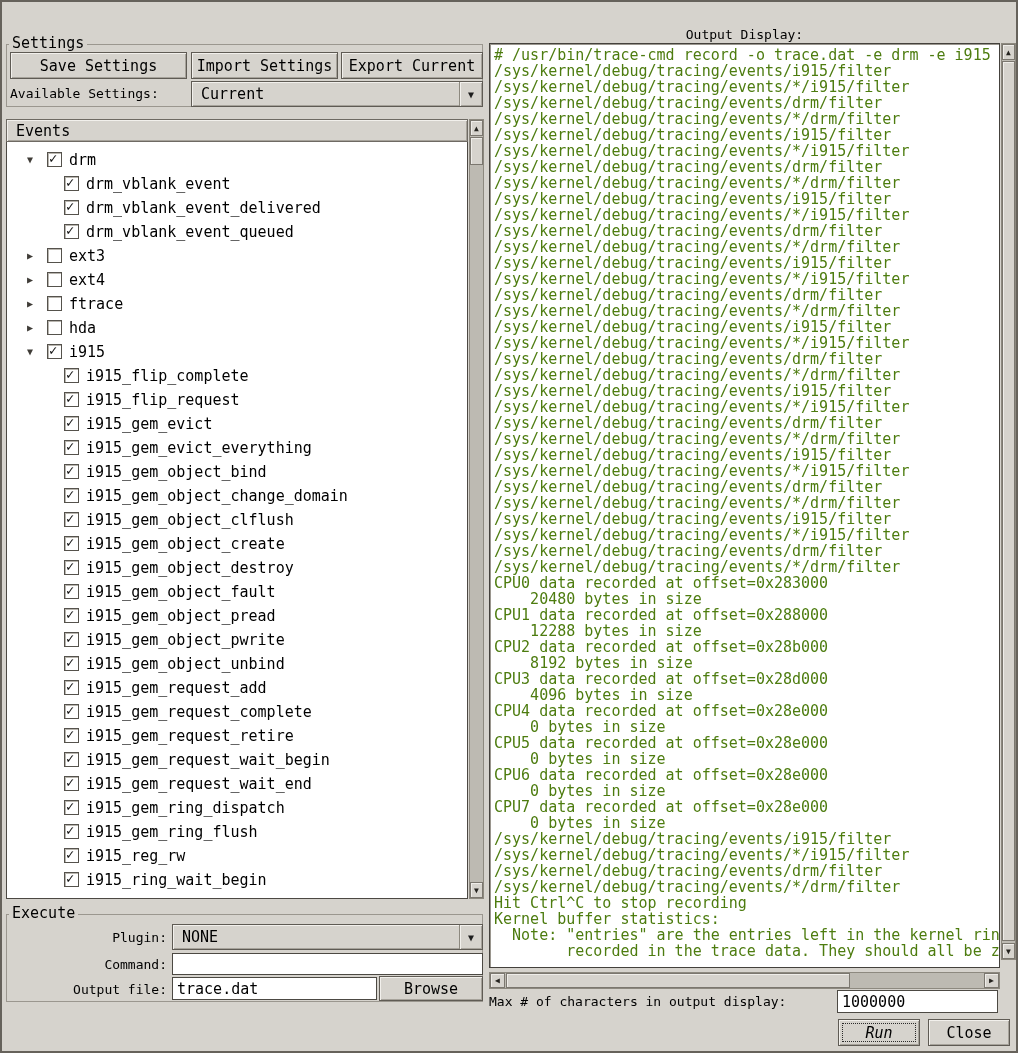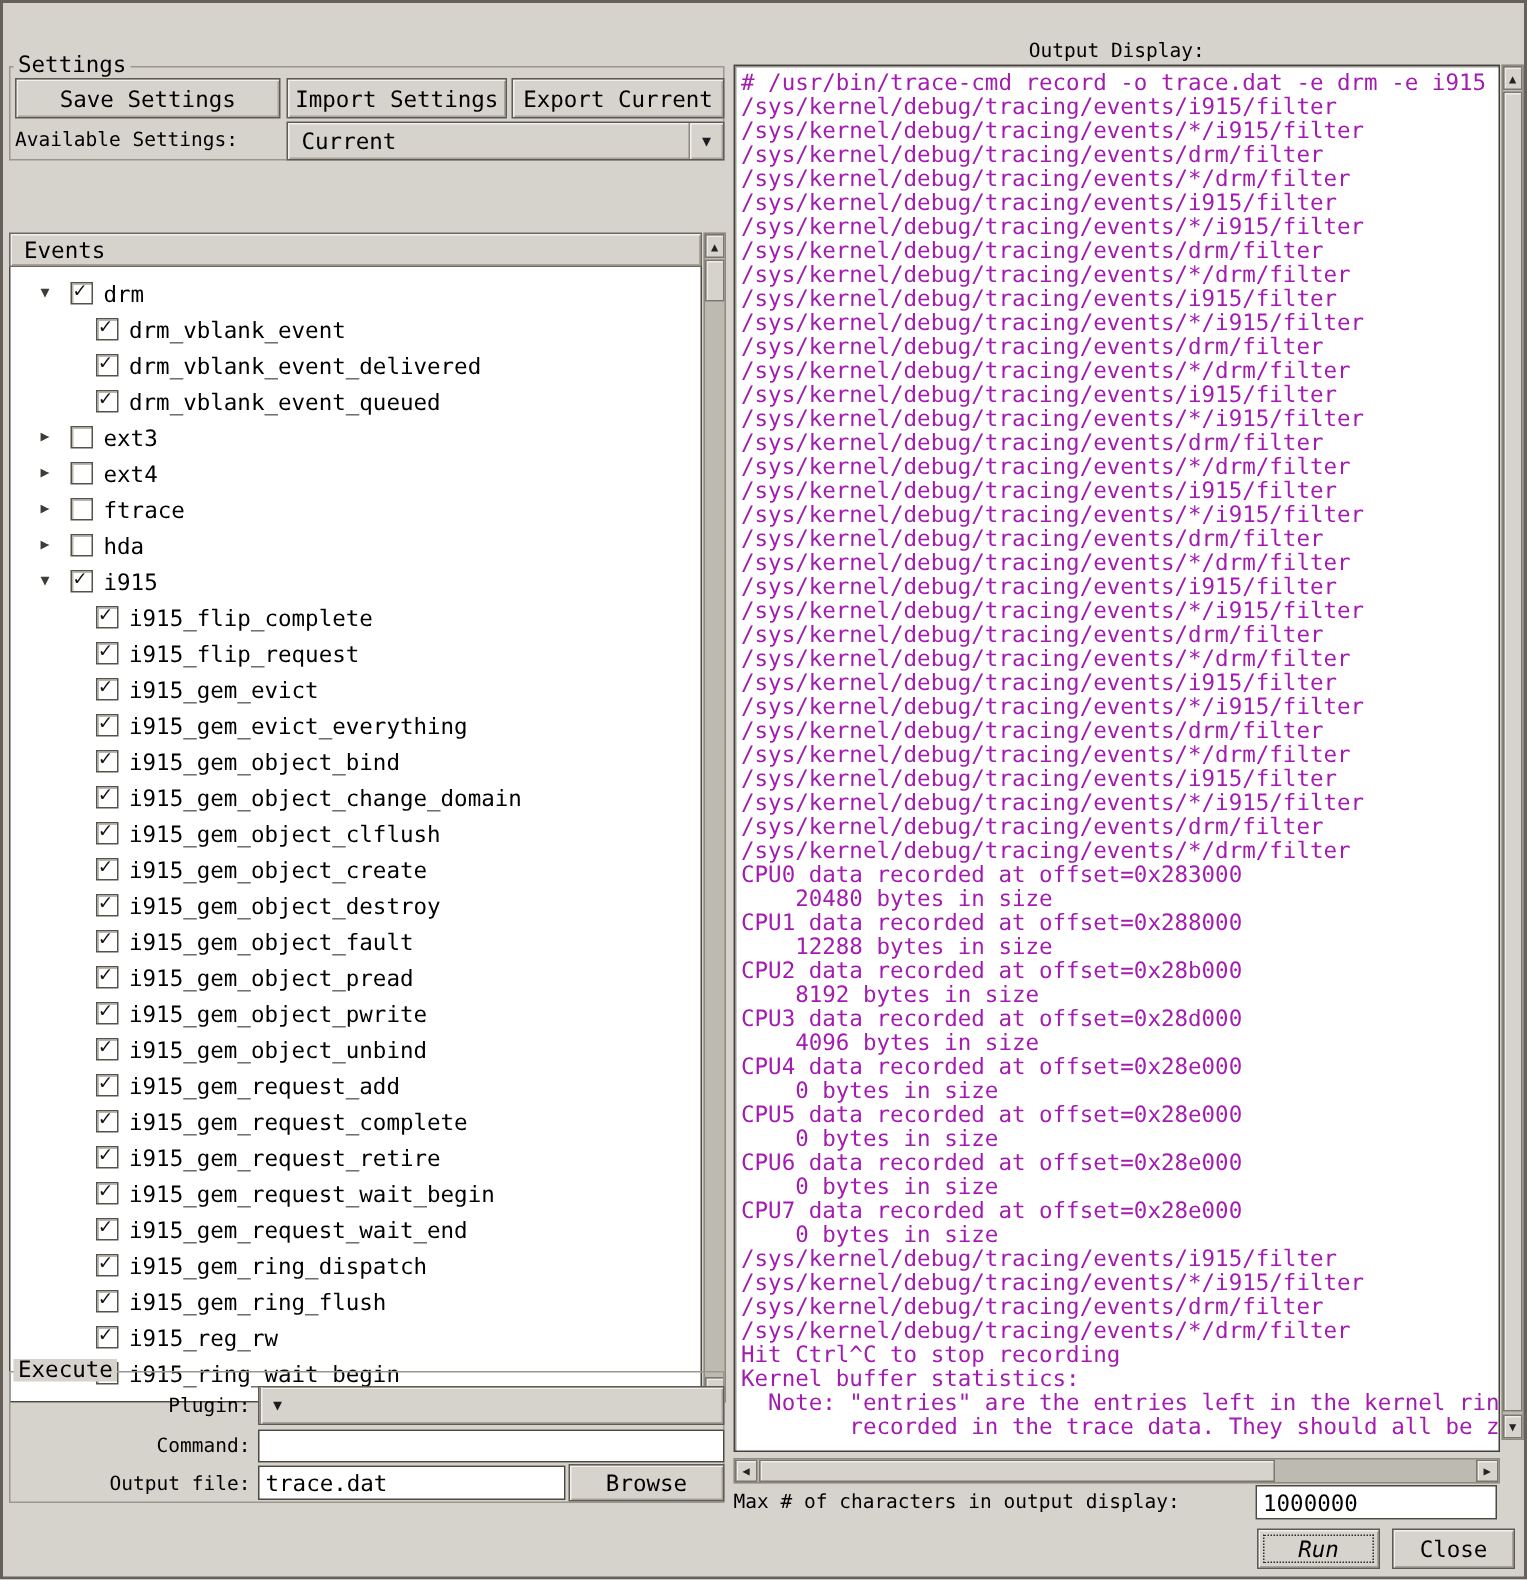--- a/index.html
+++ b/index.html
@@ -37,21 +37,21 @@
   .combo .val{flex:1;padding-left:9px;}
   .combo .sep{width:1px;height:100%;background:#8d897f;box-shadow:1px 0 0 #f2f0ec;}
   .combo .arr{width:22px;text-align:center;font-size:10px;color:#1d1d1d;}
   .entry{
     position:absolute;background:#fff;border:1px solid #4c4943;
     font-family:"DejaVu Sans Mono","Liberation Mono",monospace;
     font-size:15px;padding:0 4px;color:#000;outline:none;
   }
   .label{position:absolute;font-size:13px;line-height:16px;white-space:pre;}
   
-  #events-box{position:absolute;left:4px;top:117px;width:419px;height:780px;margin-top:36px;}
+  #events-box{position:absolute;left:4px;top:117px;width:419px;height:780px;}
   #events-header{
     position:absolute;left:0;top:0;width:462px;height:23px;
     background:#d6d3cd;border:1px solid #6e6a63;
     box-shadow:inset 1px 1px 0 #f2f0ec, inset -1px -1px 0 #a7a39b;
     display:flex;align-items:center;padding-left:9px;font-size:15px;
   }
   #events-tree{
     position:absolute;left:0;top:23px;width:462px;height:757px;
     background:#fff;border:1px solid #4c4943;border-top:none;overflow:hidden;
   }
@@ -78,21 +78,21 @@
   }
   
   #out-text{
     position:absolute;left:487px;top:41px;width:511px;height:925px;
     background:#fff;border:1px solid #44413c;
     box-shadow:inset 1px 1px 0 #9a968e;overflow:hidden;
   }
   #out-text pre{
     margin:0;padding:3px 0 0 4px;
     font-family:"DejaVu Sans Mono","Liberation Mono",monospace;
-    font-size:15px;line-height:16px;color:#a21caf;
+    font-size:15px;line-height:16px;color:#4d7c0f;
   }
 </style>
 </head>
 <body>
 
 <div id="window">
 
   <div class="frame" style="left:4px;top:42px;width:477px;height:63px;">
     <span class="frame-label">Settings</span>
   </div>
@@ -311,20 +311,21 @@
           <span>▼</span>
         </div>
     </div>
   </div>
 
   <div class="frame" style="left:4px;top:912px;width:477px;height:88px;">
     <span class="frame-label">Execute</span>
   </div>
   <div class="label" style="left:8px;top:928px;width:157px;text-align:right;">Plugin:</div>
   <div class="combo" style="left:170px;top:922px;width:311px;height:26px;">
+    <span class="val">NONE</span>
     <span class="sep"></span>
     <span class="arr">▼</span>
   </div>
   <div class="label" style="left:8px;top:955px;width:157px;text-align:right;">Command:</div>
   <input class="entry" style="left: 170px; top: 951px; width: 311px; height: 22px;" value="">
   <div class="label" style="left:8px;top:980px;width:157px;text-align:right;">Output file:</div>
   <input class="entry" style="left: 170px; top: 975px; width: 205px; height: 23px;" value="trace.dat">
   <div class="btn" style="left:377px;top:974px;width:104px;height:25px;">
     <span>Browse</span>
   </div>

